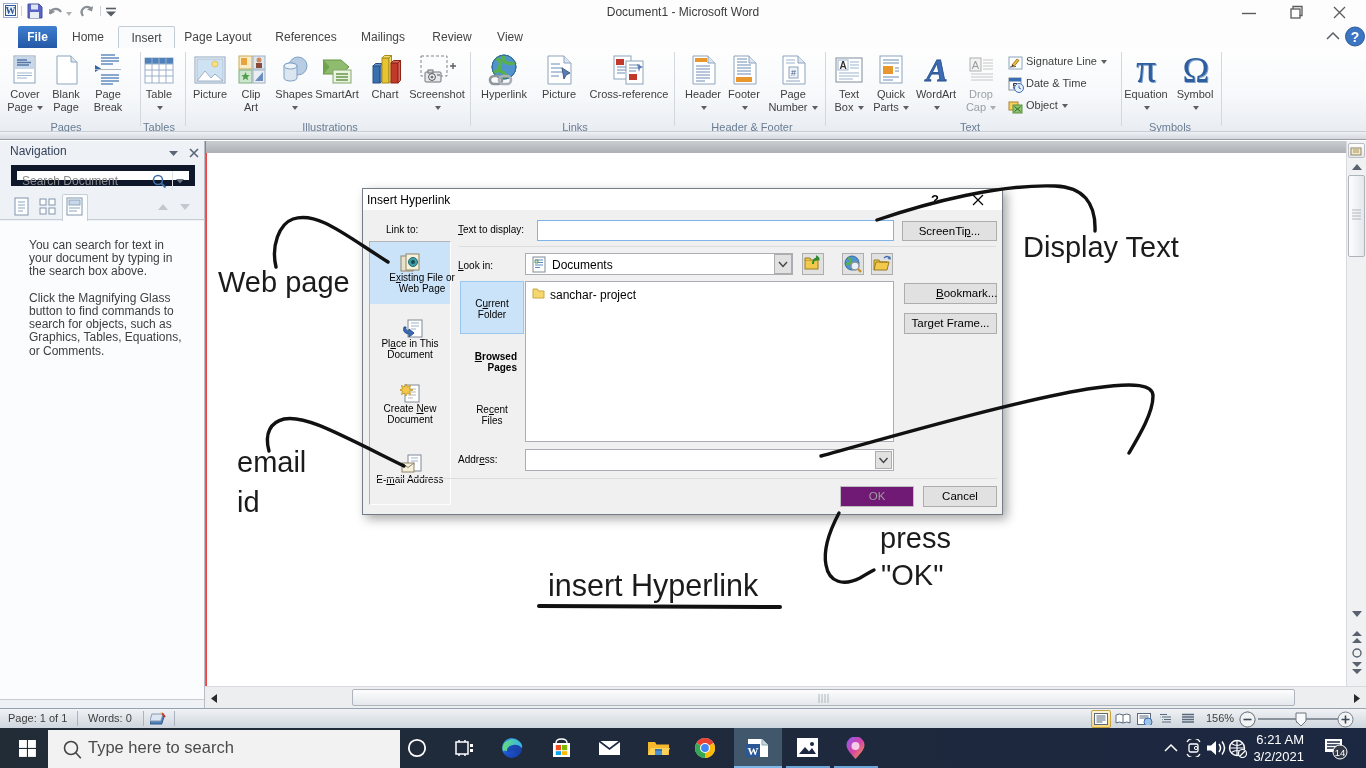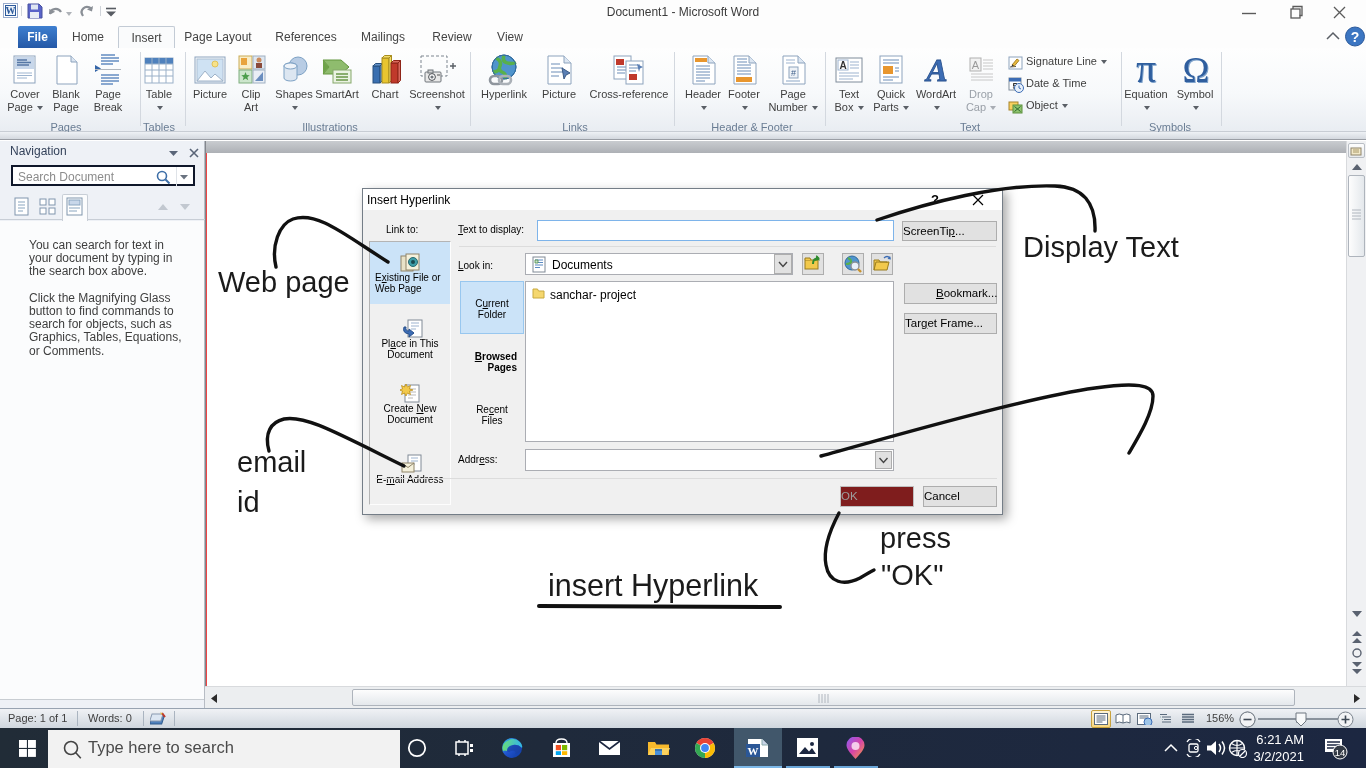--- a/index.html
+++ b/index.html
@@ -33,21 +33,21 @@
 
 #navpane { left:0; top:0; width:205px; height:567px; background:#eef1f6; border-right:1px solid #b7bcc4; }
 #navbody { position:absolute; left:0px; top:80px; width:204px; height:479px; background:#fbfcfd; border-bottom:1px solid #c8cdd2;}
 
 #vscroll { left:1346px; top:0; width:20px; height:548px; background:#f0f1f3; border-left:1px solid #d8dadd; }
 #hscroll { left:205px; top:545px; width:1161px; height:22px; background:#eceef0; border-top:1px solid #d8dadd; }
 
 
 #dialog { left:362px; top:188px; width:641px; height:327px; background:#f0f0f0; border:1px solid #747d87; box-shadow:4px 4px 10px rgba(0,0,0,0.35); }
 .dlabel { position:absolute; font-size:10px; color:#000; }
-.dbtn { position:absolute; background:#e1e1e1; border:1px solid #adadad; font-size:11.5px; color:#000; }
+.dbtn { position:absolute; background:#e1e1e1; border:1px solid #adadad; font-size:11.5px; color:#000; text-align:center; }
 .dfield { position:absolute; background:#fff; border:1px solid #abadb3; }
 
 
 #statusbar { left:0; top:708px; width:1366px; height:20px; background:linear-gradient(#f0f2f5,#cfd6de); border-top:1px solid #98a3b1; font-size:11px; color:#3e3e3e; }
 
 
 #taskbar { left:0; top:728px; width:1366px; height:40px; background:linear-gradient(90deg,#212c37,#1c2741); }
 #searchbox { left:48px; top:730px; width:352px; height:38px; background:#f2f2f2; font-size:15px; color:#5b5b5b; }
 
 #annot { left:0; top:0; width:1366px; height:768px; pointer-events:none; z-index:60; }
@@ -316,21 +316,21 @@
   <div class="abs" id="main">
     <div class="abs" id="docstrip"></div>
     <div class="abs" id="docline"></div>
     <div class="abs" id="page"></div>
     <div class="abs" id="navpane">
       <div style="position:absolute;left:10px;top:3px;font-size:12px;color:#34425a;">Navigation</div>
       <svg style="position:absolute;left:168px;top:6px;" width="34" height="12">
           <path d="M1 4 l4.5 5 4.5-5 z" fill="#5a6578"></path>
           <path d="M22 2 l8 8 M30 2 l-8 8" stroke="#5a6578" stroke-width="1.6" fill="none"></path>
         </svg>
-      <div style="position:absolute;left:11px;top:24px;width:184px;height:21px;background:#fff;border:2px solid #0f172a;">
+      <div style="position:absolute;left:11px;top:24px;width:184px;height:21px;background:#fff;border:6px solid #0f172a;">
         <div style="position:absolute;left:5px;top:3px;font-size:12px;color:#8c8c8c;">Search Document</div>
         <svg style="position:absolute;right:22px;top:2px;" width="16" height="16">
             <circle cx="7" cy="7" r="4.5" fill="none" stroke="#3e6fa8" stroke-width="1.6"></circle>
             <path d="M10.5 10.5 l4 4" stroke="#3e6fa8" stroke-width="2"></path>
           </svg>
         <div style="position:absolute;right:0;top:0;width:17px;height:19px;border-left:1px solid #dfe3e8;"></div>
         <svg style="position:absolute;right:4px;top:8px;" width="9" height="6">
             <path d="M0 0 l4 4.5 4-4.5 z" fill="#6a7380"></path>
           </svg>
       </div>
@@ -406,21 +406,21 @@
     <div class="dlabel" style="left:23px;top:35px;">Link to:</div>
 
     <div style="position:absolute;left:6px;top:52px;width:82px;height:264px;background:#f0f0f0;border:1px solid #b4b4b4;border-bottom-color:#fdfdfd;border-right-color:#fdfdfd;"></div>
     <div style="position:absolute;left:7px;top:53px;width:80px;height:62px;background:#cbe3f8;"></div>
     <svg style="position:absolute;left:37px;top:64px;" width="22" height="21">
         <rect x="1" y="3" width="12" height="15" fill="#e8e2c8" stroke="#8f8468"></rect>
         <rect x="6" y="1" width="13" height="16" fill="#f5f1dc" stroke="#8f8468"></rect>
         <circle cx="13" cy="9" r="4.5" fill="#3e9ea8" stroke="#2a6a70"></circle>
         <circle cx="13" cy="9" r="2" fill="#1a4a50"></circle>
       </svg>
-    <div class="dlabel" style="left:12px;top:83px;width:82px;">E<u>x</u>isting File or<br>Web Page</div>
+    <div class="dlabel" style="left:18px;top:83px;width:82px;text-align:center;">E<u>x</u>isting File or<br>Web Page</div>
     <svg style="position:absolute;left:39px;top:130px;" width="22" height="20">
         <rect x="6" y="1" width="14" height="17" fill="#fff" stroke="#808a96"></rect>
         <path d="M9 4 h8 M9 7 h8 M9 10 h5" stroke="#9db4cf" stroke-width="1.2"></path>
         <path d="M2 8 q-2 6 5 7 l0 3 5-4 -5-4 0 2 q-4 0 -3-4 z" fill="#3c6cb4" stroke="#28508c"></path>
       </svg>
     <div class="dlabel" style="left:6px;top:149px;width:82px;text-align:center;">Pl<u>a</u>ce in This<br>Document</div>
     <svg style="position:absolute;left:37px;top:194px;" width="22" height="20">
         <rect x="5" y="2" width="14" height="17" fill="#fff" stroke="#808a96"></rect>
         <path d="M8 6 h8 M8 9 h8 M8 12 h8 M8 15 h5" stroke="#b9b9b9" stroke-width="1.2"></path>
         <path d="M6 1 l1.5 3 3-1.5 -1 3.5 3.5 1 -3.5 1 1 3.5 -3-1.5 -1.5 3 -1.5-3 -3 1.5 1-3.5 -3.5-1 3.5-1 -1-3.5 3 1.5 z" fill="#f2c94c" stroke="#b8860b" stroke-width="0.7"></path>
@@ -484,21 +484,21 @@
     <div class="dbtn" style="left:541px;top:94px;width:93px;height:21px;line-height:19px;padding-left:31px;"><u>B</u>ookmark...</div>
     <div class="dbtn" style="left:541px;top:124px;width:93px;height:21px;line-height:19px;">Tar<u>g</u>et Frame...</div>
 
     <div class="dlabel" style="left:95px;top:265px;">Addr<u>e</u>ss:</div>
     <div class="dfield" style="left:162px;top:260px;width:369px;height:22px;">
       <div style="position:absolute;right:1px;top:1px;width:17px;height:18px;background:#e1e1e1;border:1px solid #adadad;"><svg width="15" height="16">
             <path d="M3.5 6 l4 4.5 4-4.5" fill="none" stroke="#444" stroke-width="1.4"></path>
           </svg></div>
     </div>
     <div style="position:absolute;left:12px;top:289px;width:622px;height:1px;background:#dcdcdc;"></div>
-    <div class="dbtn" style="left:477px;top:297px;width:74px;height:21px;line-height:19px;color:#9d9d9d;background:#7f1d1d;border-color:#bfbfbf;">OK</div>
+    <div class="dbtn" style="left:477px;top:297px;width:74px;height:21px;line-height:19px;color:#9d9d9d;background:#701a75;border-color:#bfbfbf;">OK</div>
     <div class="dbtn" style="left:560px;top:297px;width:74px;height:21px;line-height:19px;">Cancel</div>
   </div>
   <div class="abs" id="statusbar">
     <div style="position:absolute;left:8px;top:3px;">Page: 1 of 1</div>
     <div style="position:absolute;left:77px;top:2px;width:1px;height:15px;background:#aab4c0;"></div>
     <div style="position:absolute;left:88px;top:3px;">Words: 0</div>
     <div style="position:absolute;left:143px;top:2px;width:1px;height:15px;background:#aab4c0;"></div>
     <svg style="position:absolute;left:150px;top:2px;" width="18" height="15">
         <rect x="1" y="5" width="12" height="8" transform="skewX(-18)" fill="#4f81bd" stroke="#2f5a8c" transform-origin="7 9"></rect>
         <rect x="3" y="3" width="11" height="7" transform="skewX(-18)" fill="#dce6f2" stroke="#8a9ab0"></rect>

